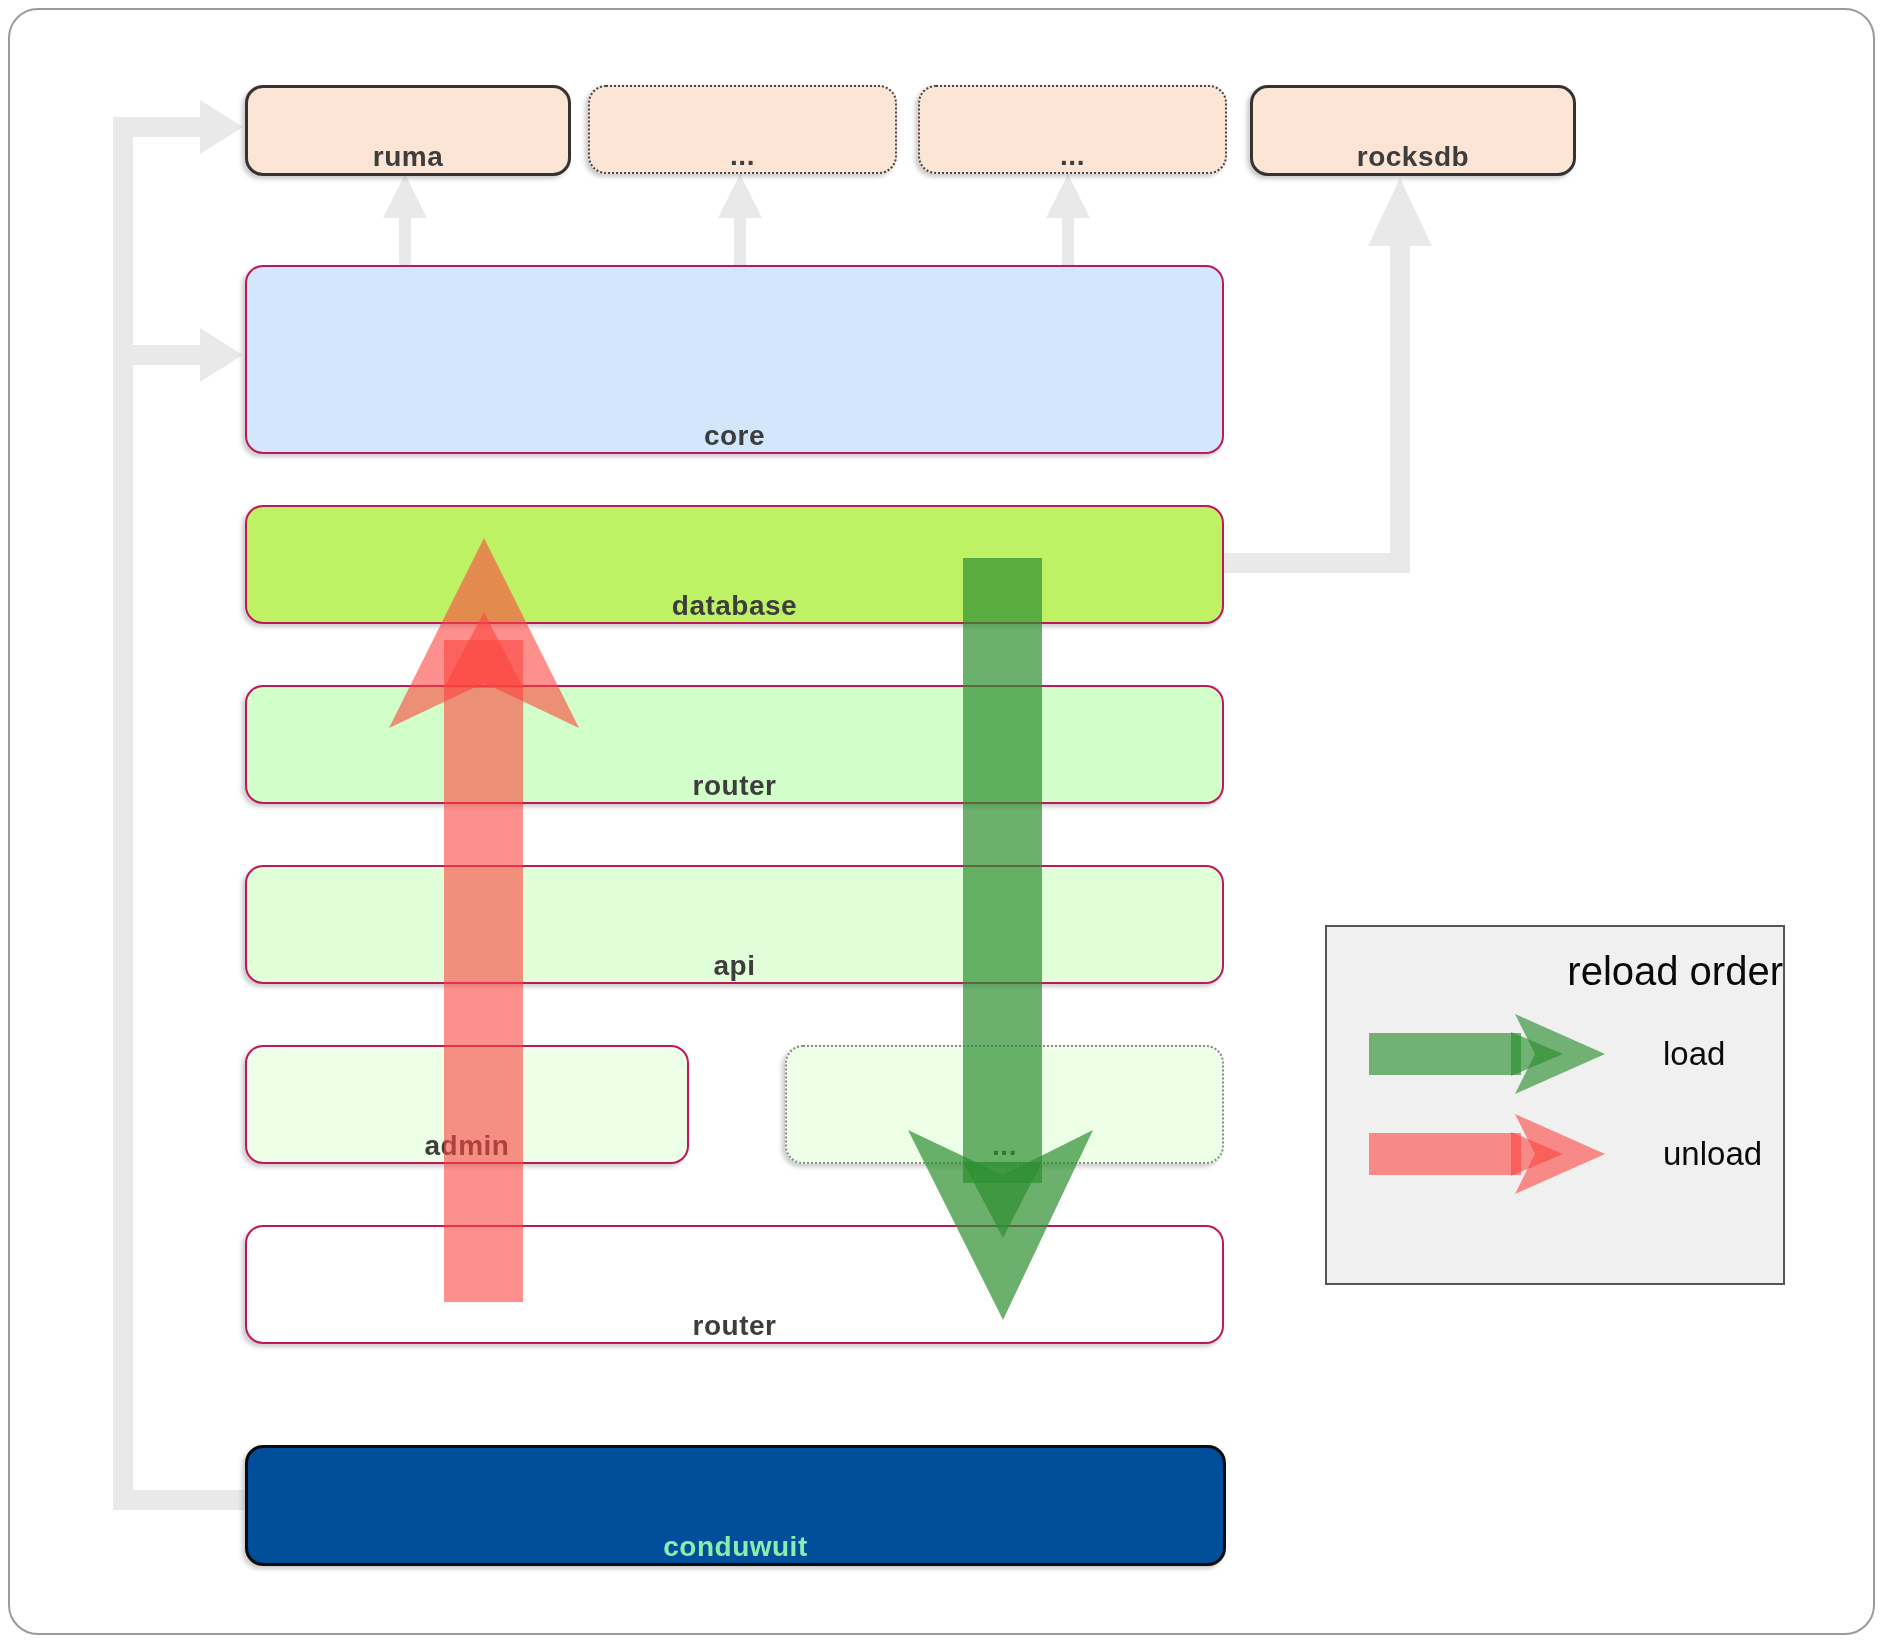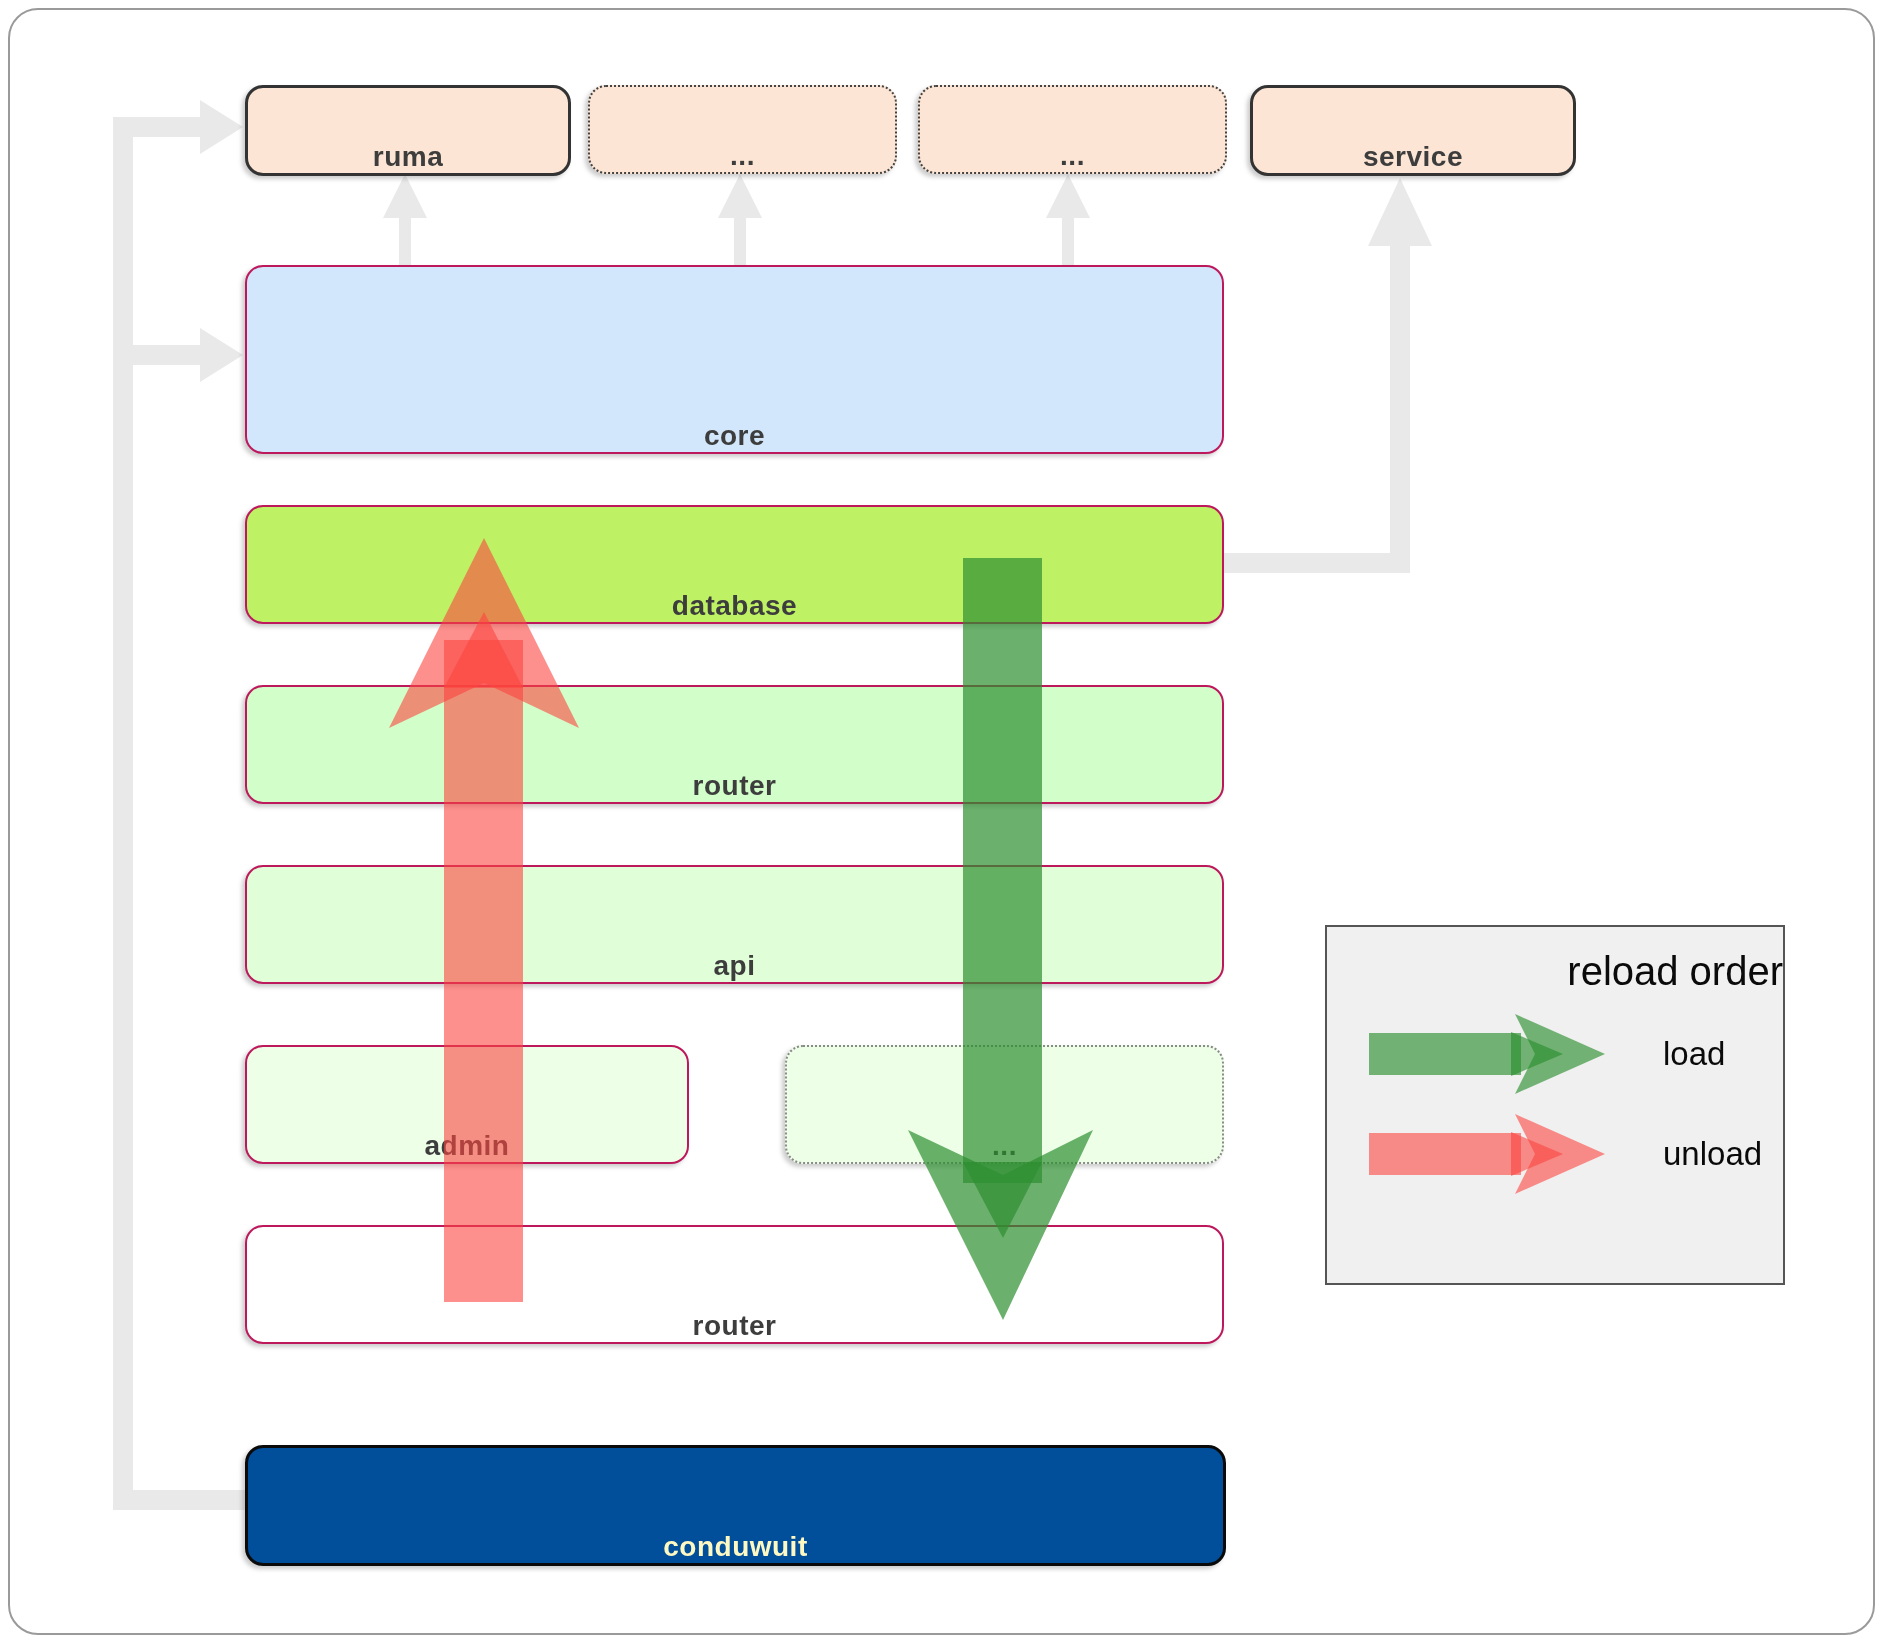--- a/index.html
+++ b/index.html
@@ -9,21 +9,21 @@
   #connector-layer{z-index:1;}
   #flow-layer{z-index:3;}
   .box{position:absolute;z-index:2;display:flex;align-items:flex-end;justify-content:center;
        border-radius:18px;box-shadow:-3px 3px 4px rgba(110,110,110,.35);}
   .box .lbl{font-size:28px;font-weight:600;color:#3d3d3d;letter-spacing:.5px;}
   .b-solid-dark{border:3px solid #333333;}
   .b-dotted-dark{border:2px dotted #444444;}
   .b-solid-gray{border:2px solid #be185d;}
   .b-dotted-gray{border:2px dotted #8a8a8a;}
   .b-solid-black{border:3px solid #0a0a0a;}
-  .navy .lbl{color:#fef9c3;}
+  .navy .lbl{color:#86efac;}
   .legend{position:absolute;left:1325px;top:925px;width:460px;height:360px;z-index:2;
           border:2px solid #555555;box-sizing:border-box;padding:22px 0 0 0;}
   .legend-title{text-align:right;font-size:40px;color:#0a0a0a;margin-bottom:18px;}
   .legend-row{display:flex;align-items:center;gap:18px;padding-left:38px;margin-bottom:16px;}
   .legend-row svg{width:280px;height:84px;flex:0 0 auto;}
   .legend-label{font-size:33px;color:#0a0a0a;}
 </style>
 </head>
 <body>
 
@@ -57,21 +57,21 @@
   <div class="box b-solid-dark" style="left: 245px; top: 85px; width: 320px; height: 85px; background-color: rgb(252, 229, 212);">
       <span class="lbl">ruma</span>
     </div>
   <div class="box b-dotted-dark" style="left: 588px; top: 85px; width: 305px; height: 85px; background-color: rgb(252, 229, 212);">
       <span class="lbl">...</span>
     </div>
   <div class="box b-dotted-dark" style="left: 918px; top: 85px; width: 305px; height: 85px; background-color: rgb(252, 229, 212);">
       <span class="lbl">...</span>
     </div>
   <div class="box b-solid-dark" style="left: 1250px; top: 85px; width: 320px; height: 85px; background-color: rgb(252, 229, 212);">
-      <span class="lbl">service</span>
+      <span class="lbl">rocksdb</span>
     </div>
 
   <div class="box b-solid-gray" style="left: 245px; top: 265px; width: 975px; height: 185px; background-color: rgb(210, 231, 251);">
       <span class="lbl">core</span>
     </div>
   <div class="box b-solid-gray" style="left: 245px; top: 505px; width: 975px; height: 115px; background-color: #bef264;">
       <span class="lbl">database</span>
     </div>
   <div class="box b-solid-gray" style="left: 245px; top: 685px; width: 975px; height: 115px; background-color: rgb(210, 254, 201);">
       <span class="lbl">router</span>

